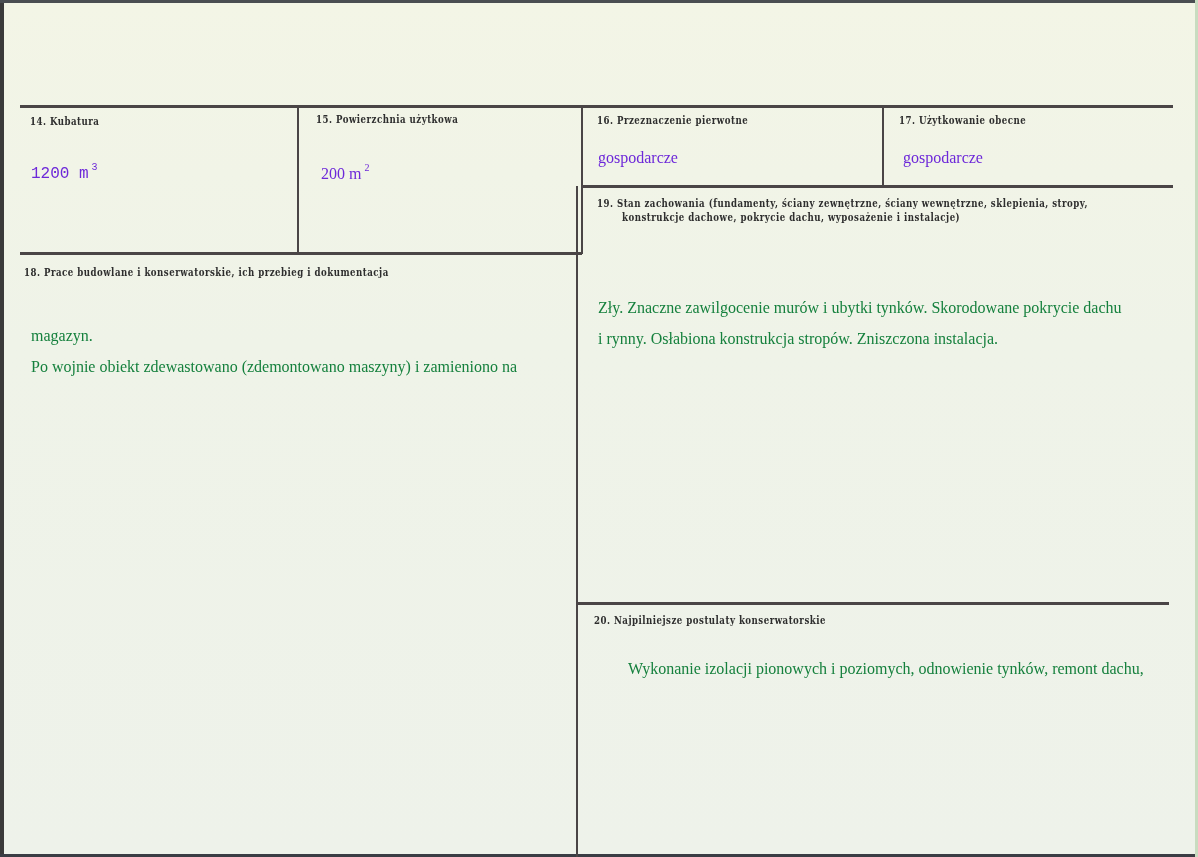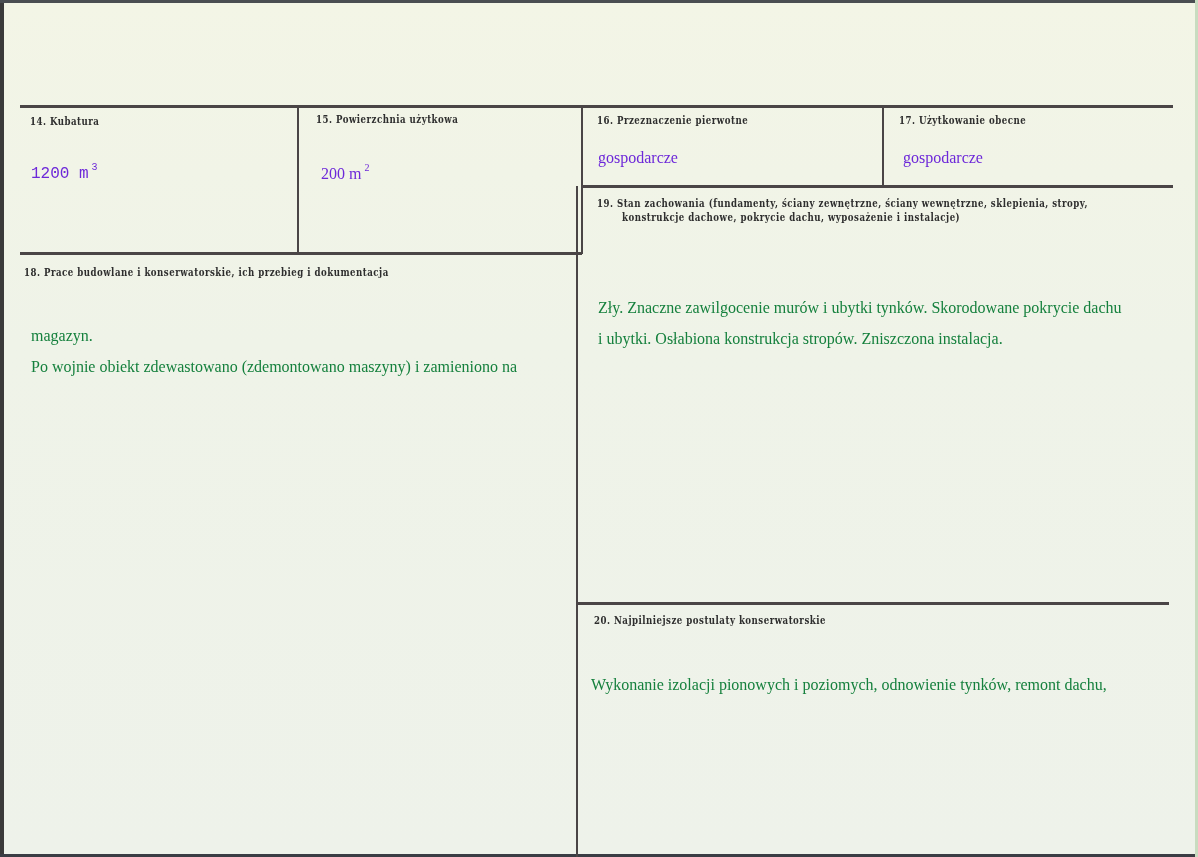--- a/index.html
+++ b/index.html
@@ -65,19 +65,19 @@
 <div class="label" style="left:24px; top:266px;">18. Prace budowlane i konserwatorskie, ich przebieg i dokumentacja</div>
 <div class="para" style="left:31px; top:320px;">
   <div>magazyn.</div>
   <div>Po wojnie obiekt zdewastowano (zdemontowano maszyny) i zamieniono na</div>
 </div>
 
 <div class="label" style="left:597px; top:197px;">19. Stan zachowania (fundamenty, ściany zewnętrzne, ściany wewnętrzne, sklepienia, stropy,</div>
 <div class="label" style="left:622px; top:211px;">konstrukcje dachowe, pokrycie dachu, wyposażenie i instalacje)</div>
 <div class="para" style="left:598px; top:292px;">
   <div>Zły. Znaczne zawilgocenie murów i ubytki tynków. Skorodowane pokrycie dachu</div>
-  <div>i ubytki. Osłabiona konstrukcja stropów. Zniszczona instalacja.</div>
+  <div>i rynny. Osłabiona konstrukcja stropów. Zniszczona instalacja.</div>
 </div>
 
 <div class="label" style="left:594px; top:614px;">20. Najpilniejsze postulaty konserwatorskie</div>
-<div class="para" style="left:591px; top:653px;margin-top:16px;">
+<div class="para" style="left:628px; top:653px;">
   <div>Wykonanie izolacji pionowych i poziomych, odnowienie tynków, remont dachu,</div>
 </div>
 
 </body></html>

